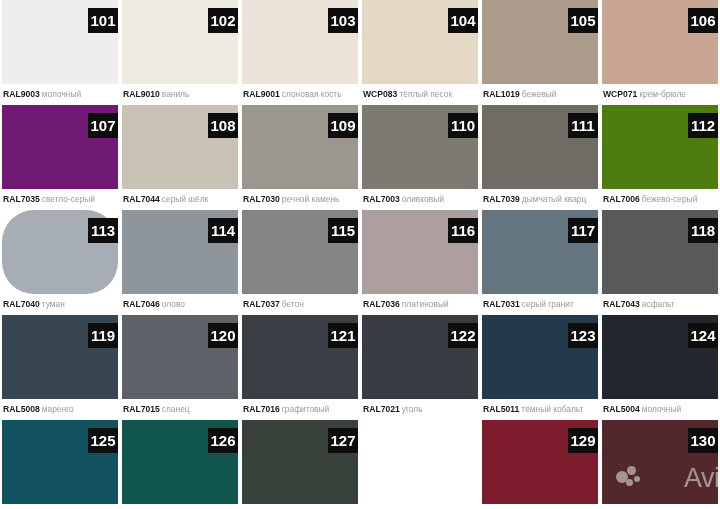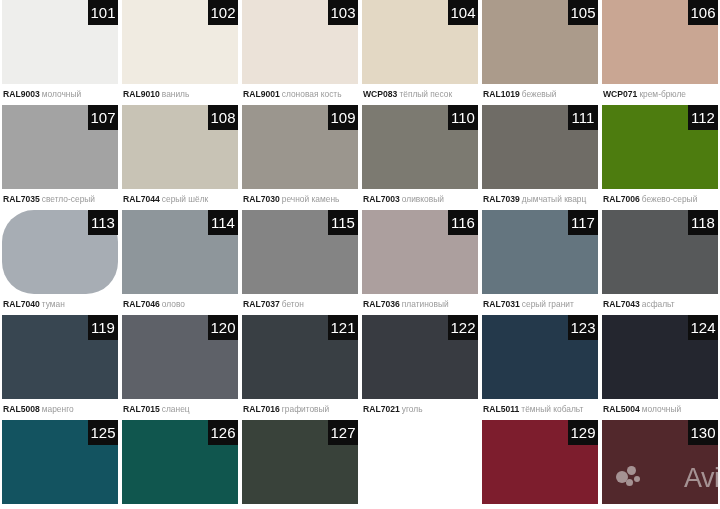--- a/index.html
+++ b/index.html
@@ -35,28 +35,28 @@
 
   .swatch-color {
     position: relative;
     width: 116px;
     height: 84px;
     display: block;
   }
 
   .swatch-badge {
     position: absolute;
-    top: 0;
+    top: 8px;
     right: 0;
     width: 30px;
     height: 25px;
     background: #0d0d0d;
     color: #ffffff;
     font-size: 15px;
-    font-weight: normal;
+    font-weight: bold;
     line-height: 25px;
     text-align: center;
     letter-spacing: 0px;
     font-family: "Liberation Sans", sans-serif;
   }
 
   .swatch-label {
     height: 20px;
     line-height: 20px;
     padding-left: 1px;
@@ -147,21 +147,21 @@
       </div>
       <div class="swatch-label"><span class="swatch-code">RAL1019</span><span class="swatch-name">бежевый</span></div>
     </div>
     <div class="swatch-cell">
       <div class="swatch-color" style="background: rgb(201, 166, 147);">
         <div class="swatch-badge">106</div>
       </div>
       <div class="swatch-label"><span class="swatch-code">WCP071</span><span class="swatch-name">крем-брюле</span></div>
     </div>
     <div class="swatch-cell">
-      <div class="swatch-color" style="background: #a3a3a3;">
+      <div class="swatch-color" style="background: #701a75;">
         <div class="swatch-badge">107</div>
       </div>
       <div class="swatch-label"><span class="swatch-code">RAL7035</span><span class="swatch-name">светло-серый</span></div>
     </div>
     <div class="swatch-cell">
       <div class="swatch-color" style="background: rgb(200, 195, 181);">
         <div class="swatch-badge">108</div>
       </div>
       <div class="swatch-label"><span class="swatch-code">RAL7044</span><span class="swatch-name">серый шёлк</span></div>
     </div>

